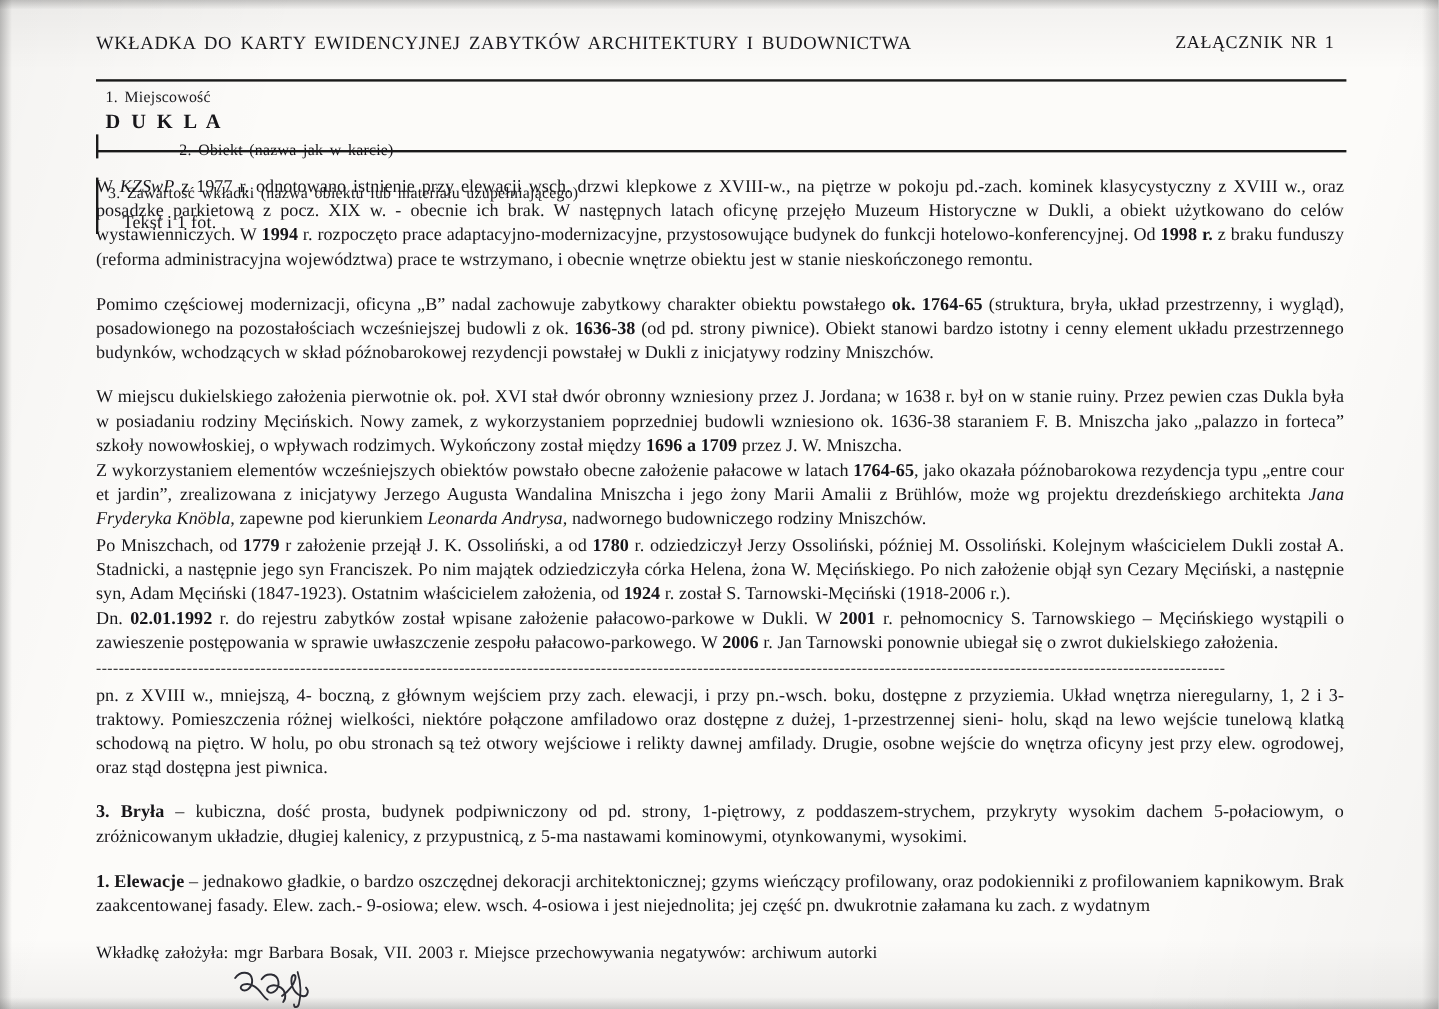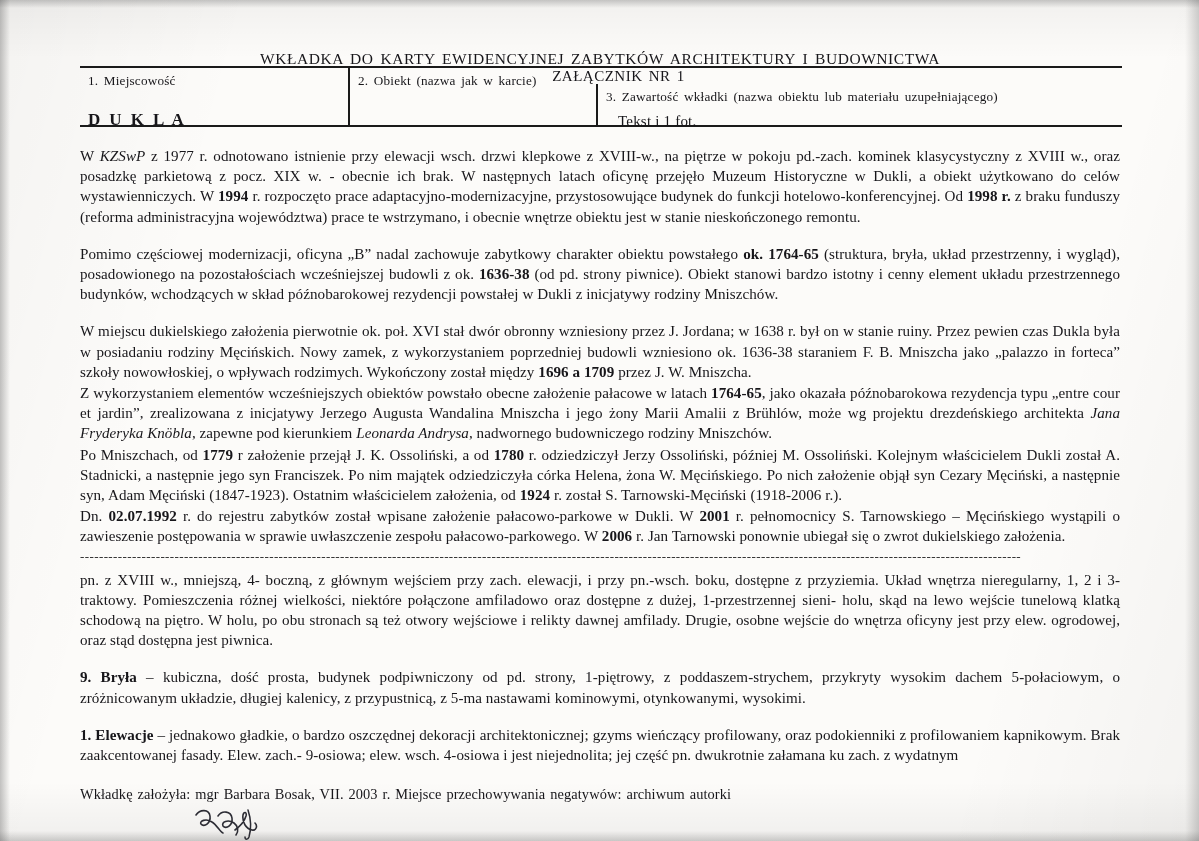--- a/index.html
+++ b/index.html
@@ -29,26 +29,25 @@
   }
   .content {
     position: absolute;
     inset: 0;
   }
 
   
   .doc-header {
     position: absolute;
     left: 80px;
-    top: 50px;
+    top: 28px;
     width: 1040px;
     display: flex;
-    align-items: center;
+    align-items: flex-start;
     justify-content: space-between;
-    flex-direction: column;
   }
   .doc-header .main-title {
     font-size: 15.5px;
     letter-spacing: 0.55px;
     word-spacing: 2.5px;
     white-space: nowrap;
   }
   .doc-header .annex {
     font-size: 15px;
     letter-spacing: 0.5px;
@@ -62,38 +61,39 @@
   .info-table {
     position: absolute;
     left: 80px;
     top: 66px;
     width: 1042px;
     height: 61px;
     border-top: 2.2px solid #1a1a1a;
     border-bottom: 2.2px solid #1a1a1a;
     box-sizing: border-box;
     display: flex;
+    flex-direction: column;
   }
   .cell {
     position: relative;
     box-sizing: border-box;
     padding: 5px 0 0 8px;
   }
   .cell + .cell { border-left: 2.2px solid #1a1a1a; }
   .cell-1 { width: 268px; }
-  .cell-2 { width: 248px; }
+  .cell-2 { width: 248px; text-align: right; }
   .cell-3 { flex: 1; margin-top: 16px; }
   .cell-label {
     font-size: 13.2px;
     letter-spacing: 0.2px;
     word-spacing: 2px;
     line-height: 1.15;
   }
   .cell-value {
-    margin-top: 22px;
+    margin-top: 4px;
     font-size: 17px;
     font-weight: bold;
     letter-spacing: 2.4px;
   }
   .cell-value.v2 {
     letter-spacing: 0.2px;
     padding-left: 12px;
   }
   .cell-value.v3 {
     font-weight: normal;
@@ -210,28 +210,28 @@
       <p class="para">W <i>KZSwP</i> z 1977 r. odnotowano istnienie przy elewacji wsch. drzwi klepkowe z XVIII-w., na piętrze w pokoju pd.-zach. kominek klasycystyczny z XVIII w., oraz posadzkę parkietową z pocz. XIX w. - obecnie ich brak. W następnych latach oficynę przejęło Muzeum Historyczne w Dukli, a obiekt użytkowano do celów wystawienniczych. W <b>1994</b> r. rozpoczęto prace adaptacyjno-modernizacyjne, przystosowujące budynek do funkcji hotelowo-konferencyjnej. Od <b>1998 r.</b> z braku funduszy (reforma administracyjna województwa) prace te wstrzymano, i obecnie wnętrze obiektu jest w stanie nieskończonego remontu.</p>
 
       <p class="para gap-lg">Pomimo częściowej modernizacji, oficyna „B” nadal zachowuje zabytkowy charakter obiektu powstałego <b>ok. 1764-65</b> (struktura, bryła, układ przestrzenny, i wygląd), posadowionego na pozostałościach wcześniejszej budowli z ok. <b>1636-38</b> (od pd. strony piwnice). Obiekt stanowi bardzo istotny i cenny element układu przestrzennego budynków, wchodzących w skład późnobarokowej rezydencji powstałej w Dukli z inicjatywy rodziny Mniszchów.</p>
 
       <p class="para small-para gap-lg">W miejscu dukielskiego założenia pierwotnie ok. poł. XVI stał dwór obronny wzniesiony przez J. Jordana; w 1638 r. był on w stanie ruiny. Przez pewien czas Dukla była w posiadaniu rodziny Męcińskich. Nowy zamek, z wykorzystaniem poprzedniej budowli wzniesiono ok. 1636-38 staraniem F. B. Mniszcha jako „palazzo in forteca” szkoły nowowłoskiej, o wpływach rodzimych. Wykończony został między <b>1696 a 1709</b> przez J. W. Mniszcha.</p>
 
       <p class="para small-para gap-sm">Z wykorzystaniem elementów wcześniejszych obiektów powstało obecne założenie pałacowe w latach <b>1764-65</b>, jako okazała późnobarokowa rezydencja typu „entre cour et jardin”, zrealizowana z inicjatywy Jerzego Augusta Wandalina Mniszcha i jego żony Marii Amalii z Brühlów, może wg projektu drezdeńskiego architekta <i>Jana Fryderyka Knöbla</i>, zapewne pod kierunkiem <i>Leonarda Andrysa</i>, nadwornego budowniczego rodziny Mniszchów.</p>
 
       <p class="para small-para gap-sm">Po Mniszchach, od <b>1779</b> r założenie przejął J. K. Ossoliński, a od <b>1780</b> r. odziedziczył Jerzy Ossoliński, później M. Ossoliński. Kolejnym właścicielem Dukli został A. Stadnicki, a następnie jego syn Franciszek. Po nim majątek odziedziczyła córka Helena, żona W. Męcińskiego. Po nich założenie objął syn Cezary Męciński, a następnie syn, Adam Męciński (1847-1923). Ostatnim właścicielem założenia, od <b>1924</b> r. został S. Tarnowski-Męciński (1918-2006 r.).</p>
 
-      <p class="para small-para gap-sm">Dn. <b>02.07.1992</b> r. do rejestru zabytków został wpisane założenie pałacowo-parkowe w Dukli. W <b>2001</b> r. pełnomocnicy S. Tarnowskiego – Męcińskiego wystąpili o zawieszenie postępowania w sprawie uwłaszczenie zespołu pałacowo-parkowego. W <b>2006</b> r. Jan Tarnowski ponownie ubiegał się o zwrot dukielskiego założenia.</p>
+      <p class="para small-para gap-sm">Dn. <b>02.01.1992</b> r. do rejestru zabytków został wpisane założenie pałacowo-parkowe w Dukli. W <b>2001</b> r. pełnomocnicy S. Tarnowskiego – Męcińskiego wystąpili o zawieszenie postępowania w sprawie uwłaszczenie zespołu pałacowo-parkowego. W <b>2006</b> r. Jan Tarnowski ponownie ubiegał się o zwrot dukielskiego założenia.</p>
 
       <div class="divider">-------------------------------------------------------------------------------------------------------------------------------------------------------------------------------------------------------</div>
 
       <p class="para">pn. z XVIII w., mniejszą, 4- boczną, z głównym wejściem przy zach. elewacji, i przy pn.-wsch. boku, dostępne z przyziemia. Układ wnętrza nieregularny, 1, 2 i 3-traktowy. Pomieszczenia różnej wielkości, niektóre połączone amfiladowo oraz dostępne z dużej, 1-przestrzennej sieni- holu, skąd na lewo wejście tunelową klatką schodową na piętro. W holu, po obu stronach są też otwory wejściowe i relikty dawnej amfilady. Drugie, osobne wejście do wnętrza oficyny jest przy elew. ogrodowej, oraz stąd dostępna jest piwnica.</p>
 
       <p class="para gap-lg">
-        <b>9. Bryła</b><span> – kubiczna, dość prosta, budynek podpiwniczony od pd. strony, 1-piętrowy, z poddaszem-strychem, przykryty wysokim dachem 5-połaciowym, o zróżnicowanym układzie, długiej kalenicy, z przypustnicą, z 5-ma nastawami kominowymi, otynkowanymi, wysokimi.</span>
+        <b>3. Bryła</b><span> – kubiczna, dość prosta, budynek podpiwniczony od pd. strony, 1-piętrowy, z poddaszem-strychem, przykryty wysokim dachem 5-połaciowym, o zróżnicowanym układzie, długiej kalenicy, z przypustnicą, z 5-ma nastawami kominowymi, otynkowanymi, wysokimi.</span>
       </p>
 
       <p class="para gap-lg">
         <b>1. Elewacje</b><span> – jednakowo gładkie, o bardzo oszczędnej dekoracji architektonicznej; gzyms wieńczący profilowany, oraz podokienniki z profilowaniem kapnikowym. Brak zaakcentowanej fasady. Elew. zach.- 9-osiowa; elew. wsch. 4-osiowa i jest niejednolita; jej część pn. dwukrotnie załamana ku zach. z wydatnym</span>
       </p>
     </div>
 
     <div class="footer-note">Wkładkę założyła: mgr  Barbara Bosak, VII. 2003 r. Miejsce przechowywania negatywów: archiwum autorki</div>
 
     <div class="signature">

